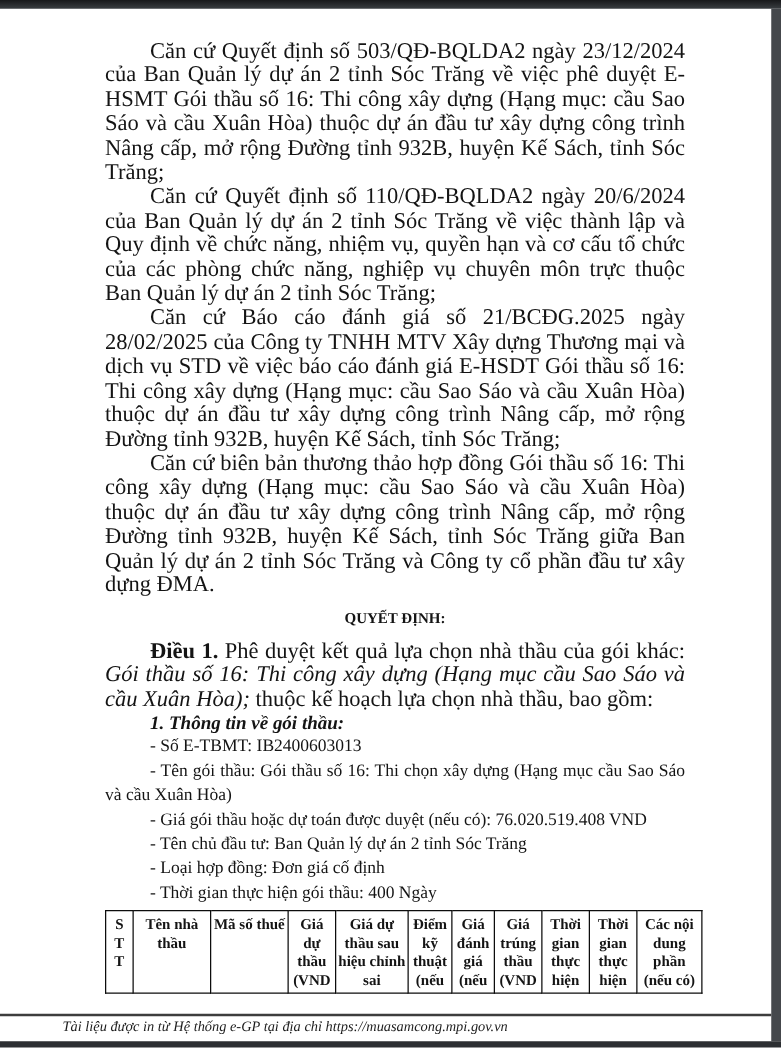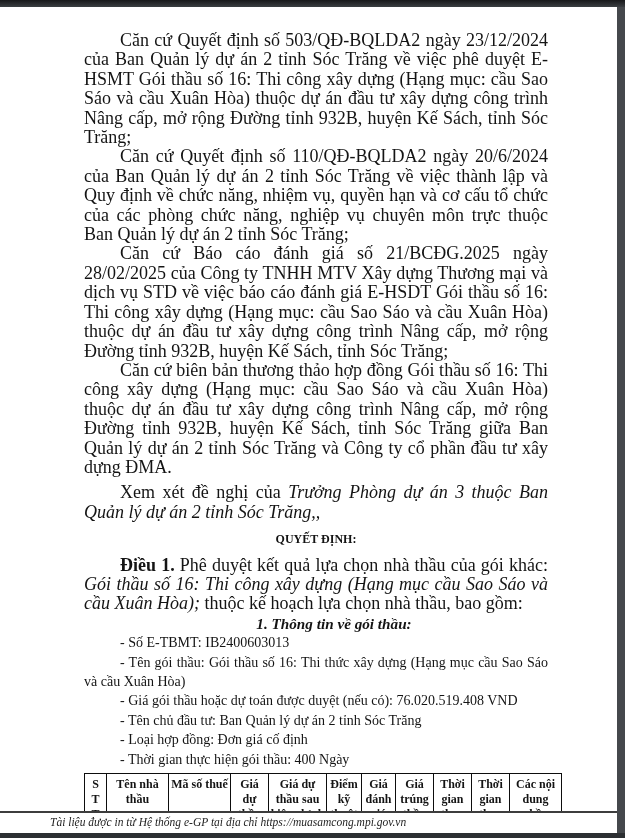--- a/index.html
+++ b/index.html
@@ -24,21 +24,21 @@
     font-size:18px;line-height:19.4px;
   }
   .consideration{margin-top:6px;}
   .decision-heading{
     margin:8px 0 6px 0;text-align:center;font-weight:bold;
     font-size:12px;line-height:19.4px;text-indent:0;
   }
   .article b{font-weight:bold;}
   .sec-heading{
     margin:0;font-weight:bold;font-style:italic;
-    font-size:15.2px;line-height:19.4px;text-indent:36px;text-align:center;
+    font-size:15.2px;line-height:19.4px;text-indent:36px;text-align:left;
   }
   .item{
     margin:0;text-align:justify;text-indent:36px;
     font-size:14px;line-height:19.4px;
   }
   table.bidders{
     margin-top:4px;border-collapse:collapse;table-layout:fixed;
     width:477px;
   }
   table.bidders th{
@@ -69,30 +69,29 @@
 <div class="page">
 
   <p class="par">Căn cứ Quyết định số 503/QĐ-BQLDA2 ngày 23/12/2024 của Ban Quản lý dự án 2 tỉnh Sóc Trăng về việc phê duyệt E-HSMT Gói thầu số 16: Thi công xây dựng (Hạng mục: cầu Sao Sáo và cầu Xuân Hòa) thuộc dự án đầu tư xây dựng công trình Nâng cấp, mở rộng Đường tỉnh 932B, huyện Kế Sách, tỉnh Sóc Trăng;</p>
 
   <p class="par">Căn cứ Quyết định số 110/QĐ-BQLDA2 ngày 20/6/2024 của Ban Quản lý dự án 2 tỉnh Sóc Trăng về việc thành lập và Quy định về chức năng, nhiệm vụ, quyền hạn và cơ cấu tổ chức của các phòng chức năng, nghiệp vụ chuyên môn trực thuộc Ban Quản lý dự án 2 tỉnh Sóc Trăng;</p>
 
   <p class="par">Căn cứ Báo cáo đánh giá số 21/BCĐG.2025 ngày 28/02/2025 của Công ty TNHH MTV Xây dựng Thương mại và dịch vụ STD về việc báo cáo đánh giá E-HSDT Gói thầu số 16: Thi công xây dựng (Hạng mục: cầu Sao Sáo và cầu Xuân Hòa) thuộc dự án đầu tư xây dựng công trình Nâng cấp, mở rộng Đường tỉnh 932B, huyện Kế Sách, tỉnh Sóc Trăng;</p>
 
   <p class="par">Căn cứ biên bản thương thảo hợp đồng Gói thầu số 16: Thi công xây dựng (Hạng mục: cầu Sao Sáo và cầu Xuân Hòa) thuộc dự án đầu tư xây dựng công trình Nâng cấp, mở rộng Đường tỉnh 932B, huyện Kế Sách, tỉnh Sóc Trăng giữa Ban Quản lý dự án 2 tỉnh Sóc Trăng và Công ty cổ phần đầu tư xây dựng ĐMA.</p>
 
-  <p class="par consideration"><span>Xem xét đề nghị của </span><i>Trưởng Phòng dự án 3 thuộc Ban Quản lý dự án 2 tỉnh Sóc Trăng,,</i></p>
 
   <p class="decision-heading">QUYẾT ĐỊNH:</p>
 
   <p class="par article"><b>Điều 1.</b><span> Phê duyệt kết quả lựa chọn nhà thầu của gói khác: </span><i>Gói thầu số 16: Thi công xây dựng (Hạng mục cầu Sao Sáo và cầu Xuân Hòa);</i><span> thuộc kế hoạch lựa chọn nhà thầu, bao gồm:</span></p>
 
   <p class="sec-heading">1. Thông tin về gói thầu:</p>
 
   <p class="item">- Số E-TBMT: IB2400603013</p>
-  <p class="item">- Tên gói thầu: Gói thầu số 16: Thi thức xây dựng (Hạng mục cầu Sao Sáo và cầu Xuân Hòa)</p>
+  <p class="item">- Tên gói thầu: Gói thầu số 16: Thi chọn xây dựng (Hạng mục cầu Sao Sáo và cầu Xuân Hòa)</p>
   <p class="item">- Giá gói thầu hoặc dự toán được duyệt (nếu có): 76.020.519.408 VND</p>
   <p class="item">- Tên chủ đầu tư: Ban Quản lý dự án 2 tỉnh Sóc Trăng</p>
   <p class="item">- Loại hợp đồng: Đơn giá cố định</p>
   <p class="item">- Thời gian thực hiện gói thầu: 400 Ngày</p>
 
 
   <table class="bidders">
     <colgroup>
       <col style="width:22px">
         <col style="width:62px">

